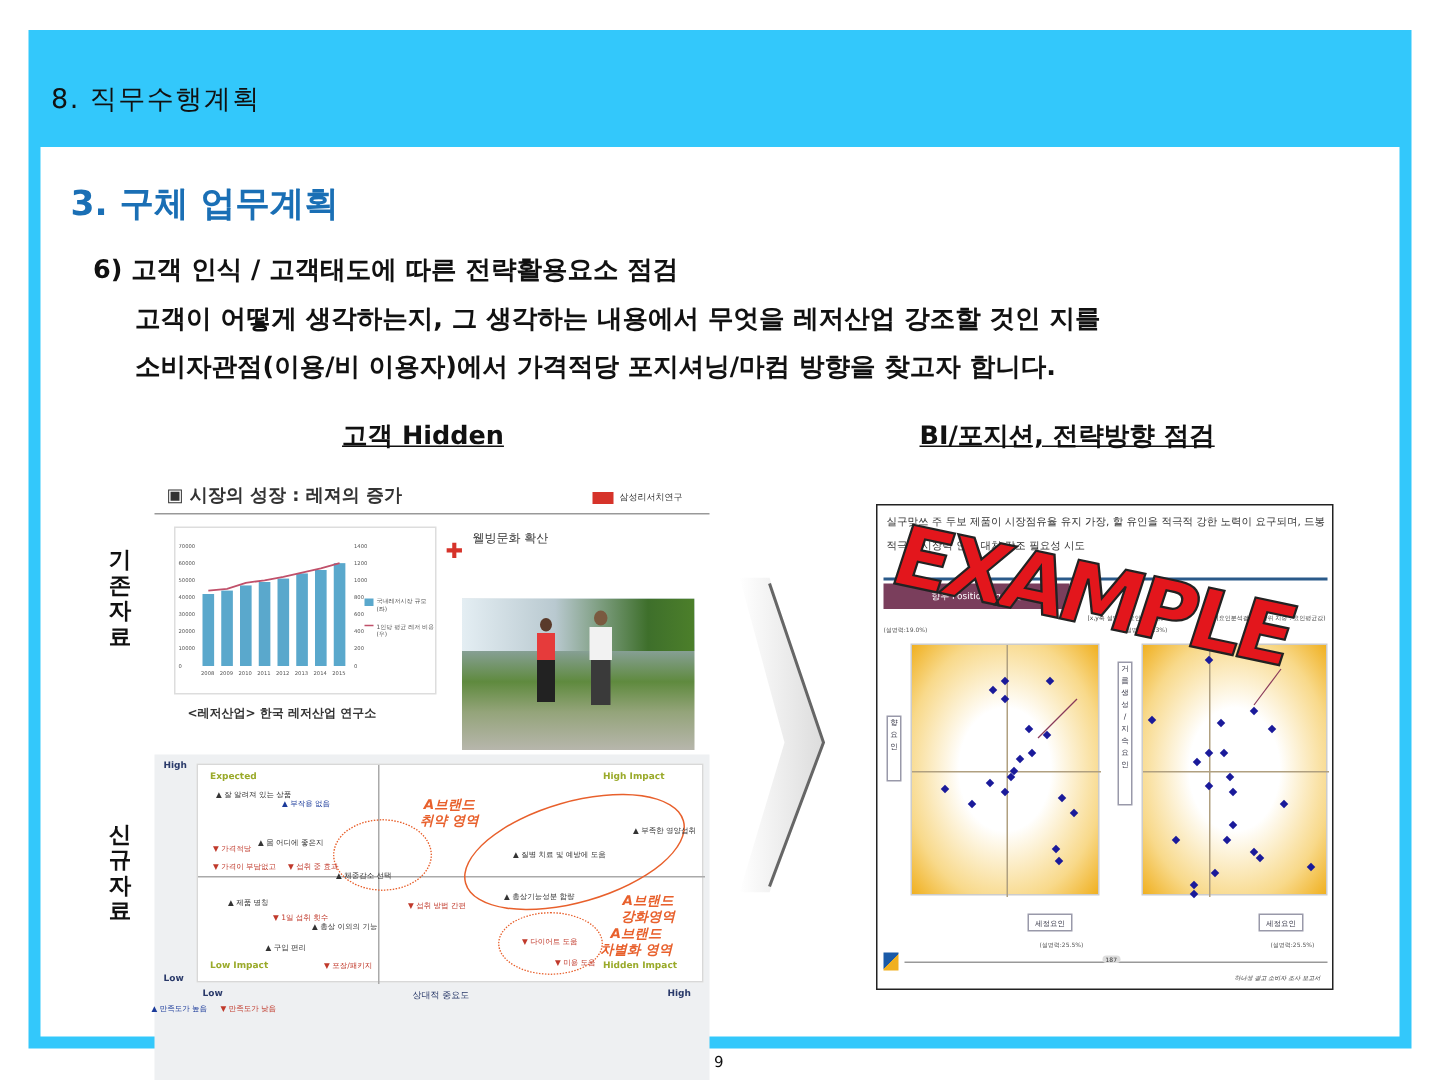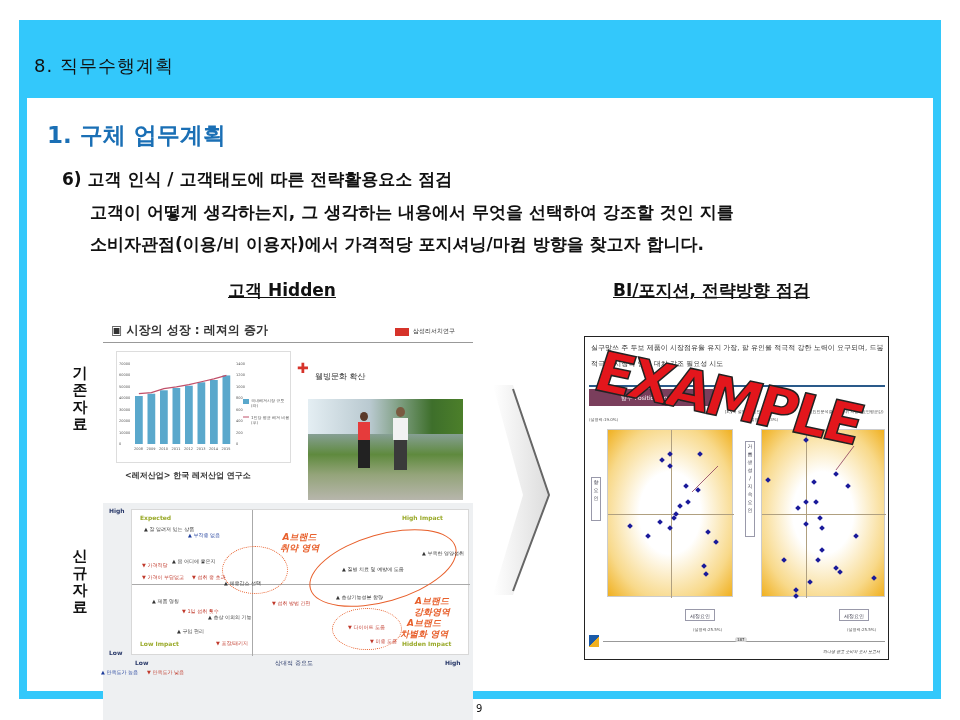--- a/index.html
+++ b/index.html
@@ -22,23 +22,23 @@
   .dot { position: absolute; width: 4px; height: 4px; background: #1a1a9a; transform: rotate(45deg); }
 </style>
 </head>
 <body>
 
 <div class="frame"></div>
 <div class="header-title">8. 직무수행계획</div>
 
 <div class="panel"></div>
 
-<div class="section-title">1. 구체 업무계획</div>
+<div class="section-title">3. 구체 업무계획</div>
 <div class="sub-title">6) 고객 인식 / 고객태도에 따른 전략활용요소 점검</div>
-<div class="body-line" style="top:201px">고객이 어떻게 생각하는지, 그 생각하는 내용에서 무엇을 선택하여 강조할 것인 지를</div>
+<div class="body-line" style="top:201px">고객이 어떻게 생각하는지, 그 생각하는 내용에서 무엇을 레저산업 강조할 것인 지를</div>
 <div class="body-line" style="top:233px">소비자관점(이용/비 이용자)에서 가격적당 포지셔닝/마컴 방향을 찾고자 합니다.</div>
 
 <div class="col-head" style="left:228px">고객 Hidden</div>
 <div class="col-head" style="left:613px">BI/포지션, 전략방향 점검</div>
 
 <div class="side-label" style="top:365px">
   <span id="lbl-existing">기<br>존<br>자<br>료</span>
 </div>
 <div class="side-label" style="top:548px">
   <span id="lbl-new">신<br>규<br>자<br>료</span>
@@ -90,21 +90,21 @@
       <rect x="126" y="47" width="6" height="5" fill="#5aa8cc"></rect>
       <line x1="126" y1="65" x2="132" y2="65" stroke="#c0506a" stroke-width="1"></line>
     </svg>
     <div class="fs6" style="position:absolute;left:134px;top:46px;font-size:4px;color:#555;">국내레저시장 규모 (좌)</div>
     <div class="fs6" style="position:absolute;left:134px;top:63px;font-size:4px;color:#555;">1인당 평균 레저 비용(우)</div>
   </div>
 
   <div style="position:absolute;left:22px;top:152px;font-size:8px;font-weight:bold;color:#333;">&lt;레저산업&gt; 한국 레저산업 연구소</div>
 
   <div style="position:absolute;left:194px;top:42px;color:#d6332a;font-size:14px;font-weight:bold;">✚</div>
-  <div style="position:absolute;left:212px;top:53px;font-size:8px;color:#333;">웰빙문화 확산</div>
+  <div style="position:absolute;left:212px;top:35px;font-size:8px;color:#333;">웰빙문화 확산</div>
 
   <div style="position:absolute;left:205px;top:81px;width:155px;height:101px;overflow:hidden;background:linear-gradient(180deg,#c9d7de 0%,#8fa4a8 30%,#5f8a3e 55%,#94a47a 75%,#b7b6ac 100%);">
     <div style="position:absolute;left:0;top:0;width:155px;height:35px;background:linear-gradient(90deg,#e4eef3,#b9c9d0,#3e6f2b 80%,#4c7f2a);"></div>
     <div style="position:absolute;left:45px;top:13px;width:20px;height:80px;">
       <div style="position:absolute;left:7px;top:0;width:8px;height:9px;border-radius:50%;background:#5a3a2a;"></div>
       <div style="position:absolute;left:5px;top:10px;width:12px;height:18px;background:#e63b3b;"></div>
       <div style="position:absolute;left:5px;top:28px;width:12px;height:28px;background:#222;"></div>
     </div>
     <div style="position:absolute;left:80px;top:8px;width:24px;height:88px;">
       <div style="position:absolute;left:8px;top:0;width:9px;height:10px;border-radius:50%;background:#7a5a40;"></div>

